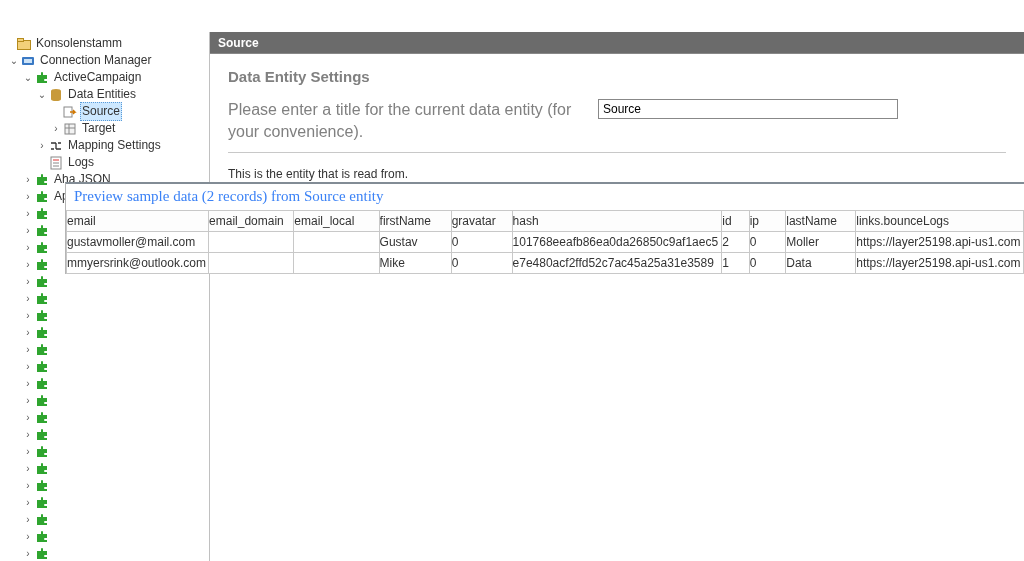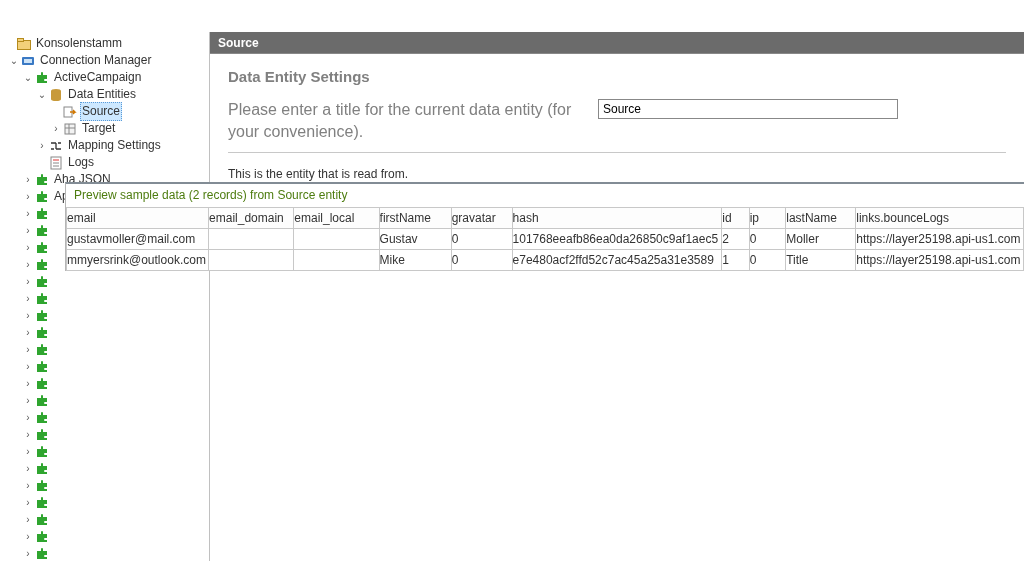--- a/index.html
+++ b/index.html
@@ -28,21 +28,21 @@
   .field-left { width: 370px; }
   .field-label { font-weight: 600; color: #666; font-size: 12px; }
   .field-desc { color: #808080; font-size: 16px; line-height: 1.35; }
   .field-right { flex: 1; }
   .text-input { width: 300px; height: 20px; border: 1px solid #888; padding: 1px 4px; font-size: 12px; }
   .static-text { color: #333; font-size: 12px; padding-top: 6px; }
   .hr { border: none; border-top: 1px solid #c8c8c8; margin: 10px 0 8px 0; }
 
   
   .preview-panel { position: absolute; left: 65px; top: 182px; right: 0; background: #fff; border-top: 2px solid #828c95; border-left: 1px solid #b5b5b5; }
-  .preview-title { padding: 4px 8px 5px 8px; font-size: 12px; color: #4d7c0f; }
+  .preview-title { padding: 4px 8px 5px 8px; font-size: 15px; color: #3b82f6; font-family: Liberation Serif, serif; }
   .preview-table { width: 100%; border-collapse: collapse; }
   .preview-table th, .preview-table td { border: 1px solid #c8c8c8; padding: 3px 0; font-weight: normal; text-align: left; font-size: 12px; white-space: nowrap; overflow: hidden; height: 20px; }
   .preview-table th { background: #fdfdfd; color: #333; }
   .col-email { width: 125px; }
   .col-email_domain { width: 84px; }
   .col-email_local { width: 84px; }
   .col-firstName { width: 71px; }
   .col-gravatar { width: 60px; }
   .col-hash { width: 200px; }
   .col-id { width: 27px; }
@@ -450,18 +450,18 @@
         </tr>
         <tr>
           <td class="col-email">mmyersrink@outlook.com</td>
           <td class="col-email_domain"></td>
           <td class="col-email_local"></td>
           <td class="col-firstName">Mike</td>
           <td class="col-gravatar">0</td>
           <td class="col-hash">e7e480acf2ffd52c7ac45a25a31e3589</td>
           <td class="col-id">1</td>
           <td class="col-ip">0</td>
-          <td class="col-lastName">Title</td>
+          <td class="col-lastName">Data</td>
           <td class="col-links">https://layer25198.api-us1.com</td>
         </tr>
       </tbody>
   </table>
 </div>
 
 </body></html>

